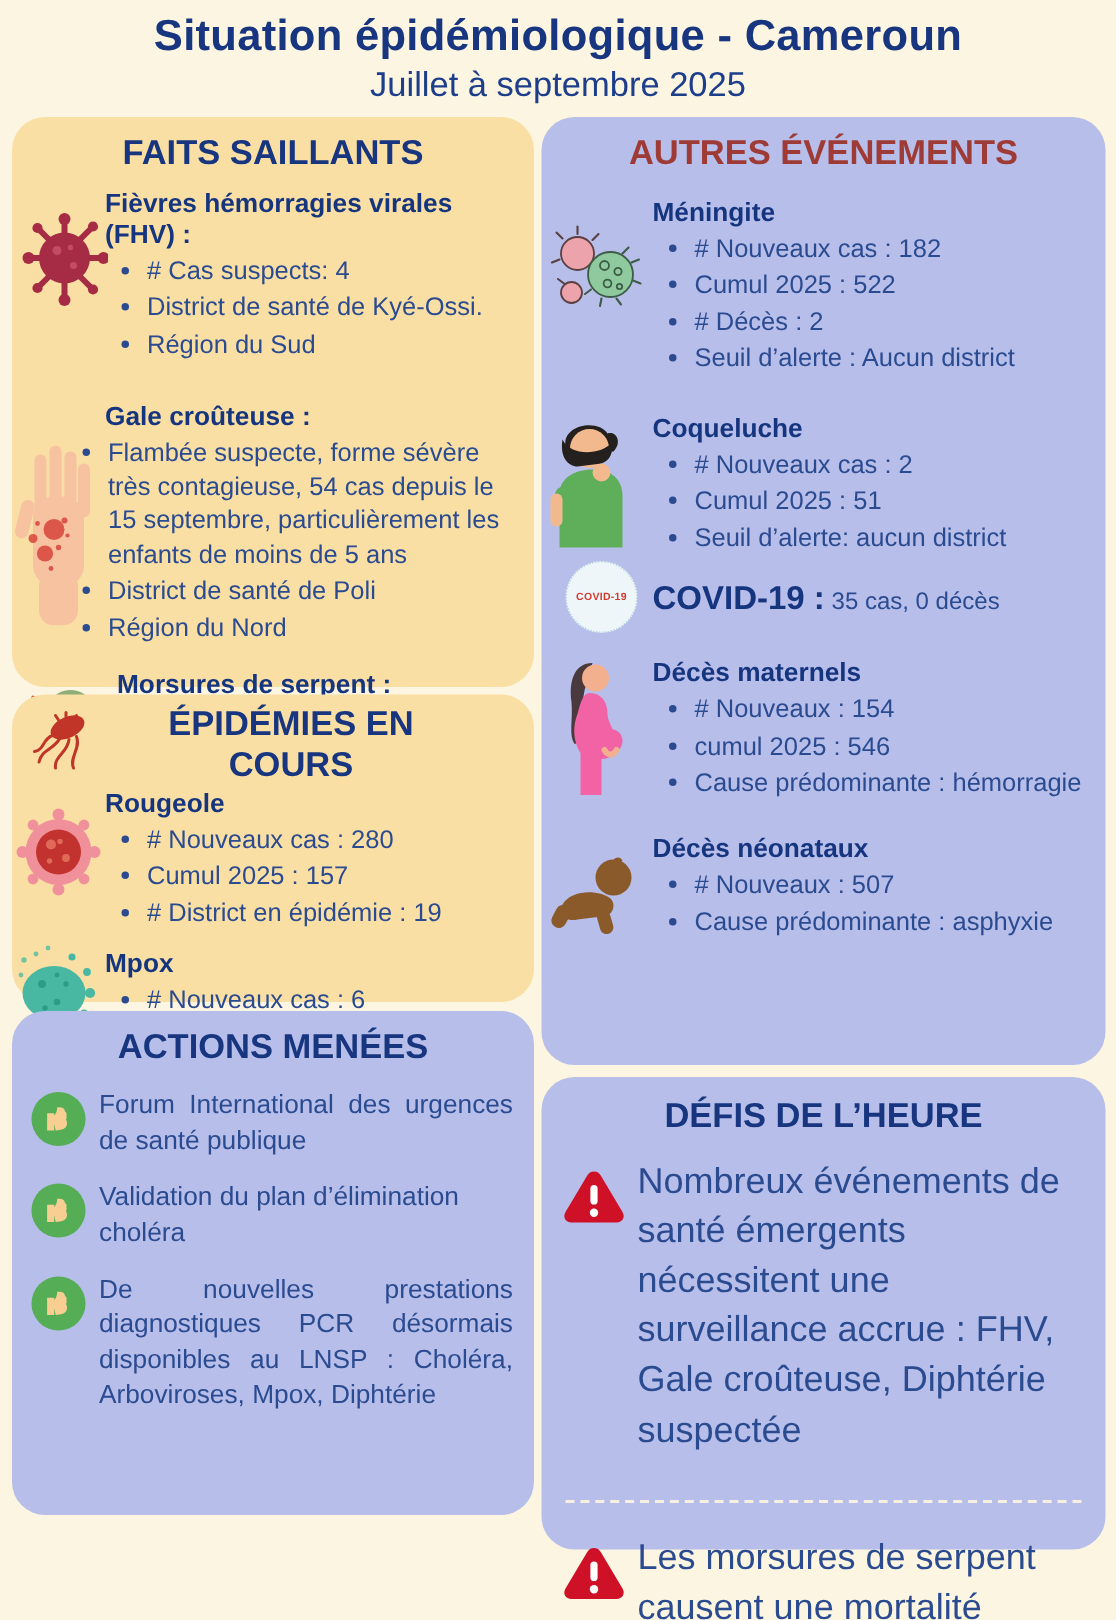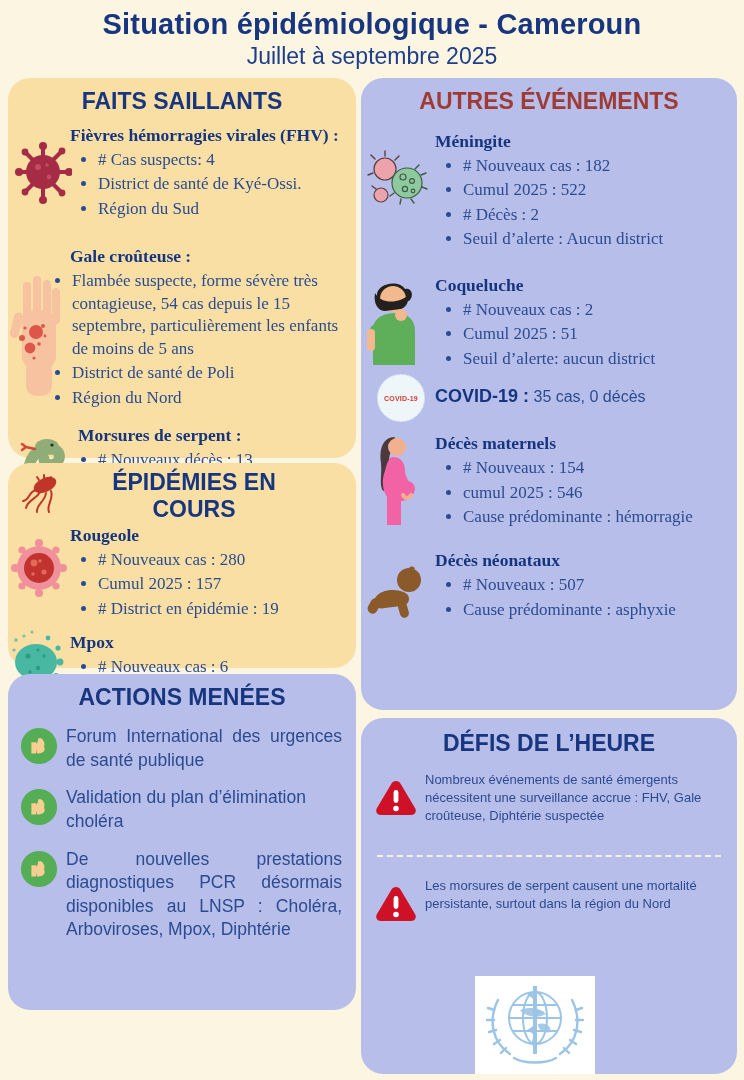--- a/index.html
+++ b/index.html
@@ -19,42 +19,42 @@
   .panel{border-radius:22px;box-sizing:border-box;position:relative;}
   .tan{background:#FADFA4;}
   .peri{background:#B7BEEA;}
   .ph{margin:0;text-align:center;font-size:23px;font-weight:800;color:#17367f;}
   .ph.red{color:#9e3b36;}
   
   #p-faits{height:380px;padding:10px 10px 6px 10px;}
   #p-epid{height:205px;margin-top:5px;padding:6px 10px 4px 10px;}
   #p-actions{height:336px;margin-top:6px;padding:10px 14px 8px 14px;}
   #p-autres{height:632px;padding:10px 12px 6px 12px;}
-  #p-defis{height:356px;margin-top:8px;padding:12px 14px 0 14px;display:flex;flex-direction:column;}
-  
-  .sec{position:relative;padding-left:52px;margin-top:10px;font-family:Liberation Serif, serif;}
+  #p-defis{height:315px;margin-top:8px;padding:12px 14px 0 14px;display:flex;flex-direction:column;}
+  
+  .sec{position:relative;padding-left:52px;margin-top:10px;}
   .sec .lbl{font-weight:800;font-size:17.5px;color:#16357f;}
   .sec ul{margin:3px 0 0 0;padding-left:28px;font-size:17px;line-height:1.32;}
   .sec ul.flush{padding-left:16px;margin-left:-14px;}
   .sec li{margin:2px 0;}
   .ic{position:absolute;left:-4px;top:0;display:block;}
   .ic svg{display:block;}
   
   .hrow{display:flex;align-items:center;gap:8px;}
   .hrow .ph{flex:1;text-align:center;margin-right:30px;}
   
   .act{position:relative;padding-left:44px;margin-top:14px;font-size:17.5px;line-height:1.35;color:#2b4b90;}
   .act .ic{left:-2px;top:2px;}
   .act:nth-of-type(1) .t,.act:nth-of-type(3) .t{text-align:justify;}
   .act .t{display:block;}
   
   .cov{position:relative;padding-left:62px;margin-top:16px;font-size:16px;}
-  .cov b{font-size:18px;color:#16357f;}
-  
-  .warn{position:relative;padding-left:50px;margin-top:14px;font-size:13px;line-height:1.38;}
+  .cov b{font-size:22px;color:#16357f;}
+  
+  .warn{position:relative;padding-left:50px;margin-top:14px;font-size:24px;line-height:1.38;}
   .warn .ic{left:0;top:8px;}
   .dash{border:none;border-top:2px dashed #f6efe2;margin:30px 2px 6px 2px;}
   .wholog{margin-top:auto;margin-left:100px;width:120px;height:98px;background:#ffffff;
     display:flex;align-items:center;justify-content:center;}
   .covbadge{width:46px;height:46px;border-radius:50%;background:#eef6f9;display:flex;align-items:center;justify-content:center;
     font-size:7px;font-weight:800;color:#d43a2e;letter-spacing:.2px;border:1px dotted #bcd6e2;}
 </style>
 </head>
 <body>
 

